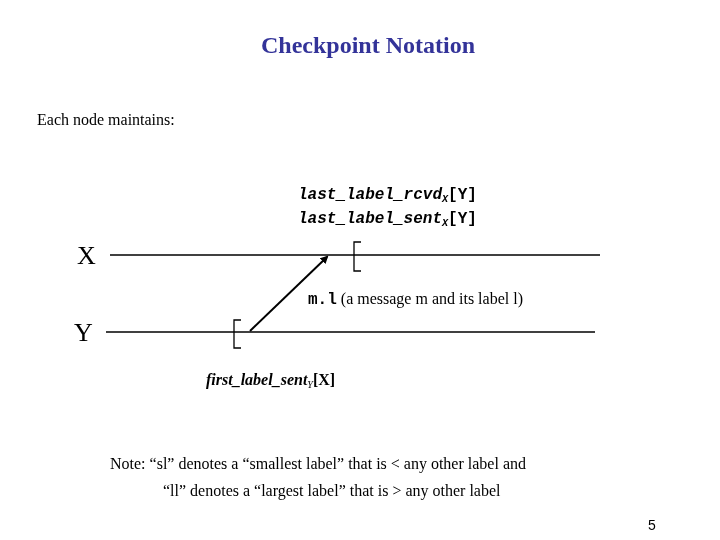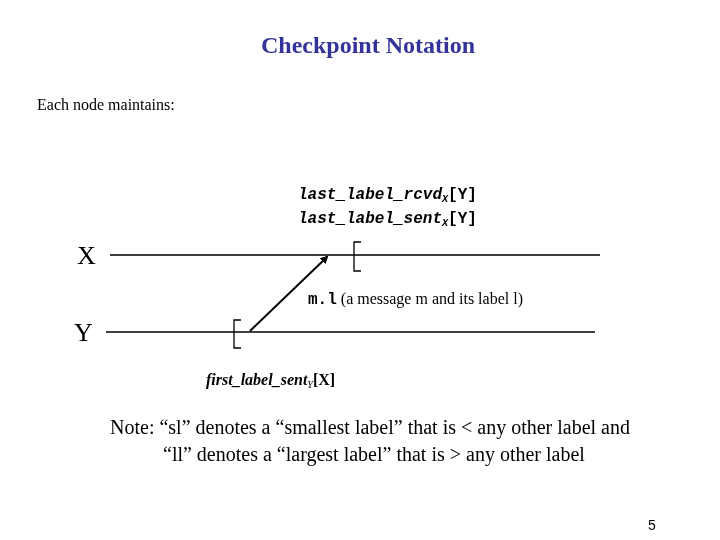--- a/index.html
+++ b/index.html
@@ -11,21 +11,21 @@
     .title {
       position: absolute; left: 0; top: 32px; width: 720px;
       text-align: center; font-size: 24px; font-weight: bold;
       color: #333399;
       padding-left: 8px;
     }
     .intro {
       position: absolute; left: 37px; top: 92px;
       font-size: 16px; line-height: 26px;
     }
-    .intro div { white-space: nowrap; }
+    .intro div { white-space: nowrap; margin-top: 15px; }
     .mono {
       font-family: "Liberation Mono", monospace; font-weight: bold;
       font-style: italic; font-size: 16px;
     }
     .mono .nb { font-style: normal; }
     .mono sub { font-size: 10px; vertical-align: -3px; }
     .lbl-rcvd { position: absolute; left: 298px; top: 186px; white-space: nowrap; }
     .lbl-sent { position: absolute; left: 298px; top: 210px; white-space: nowrap; }
     .node {
       position: absolute; font-size: 26px; line-height: 26px;
@@ -37,21 +37,21 @@
       position: absolute; left: 308px; top: 290px; font-size: 16px; white-space: nowrap;
     }
     .msg-label .m { font-family: "Liberation Mono", monospace; font-weight: bold; margin-top: 47px; }
     .first-label {
       position: absolute; left: 206px; top: 371px; font-size: 16px;
       font-weight: bold; white-space: nowrap;
     }
     .first-label .it { font-style: italic; }
     .first-label sub { font-size: 10px; font-weight: normal; font-style: italic; vertical-align: -3px; }
     .note {
-      position: absolute; left: 110px; top: 414px; font-size: 20px; line-height: 27px;
+      position: absolute; left: 110px; top: 450px; font-size: 16px; line-height: 27px;
     }
     .note .l2 { padding-left: 53px; }
     .page-num {
       position: absolute; left: 648px; top: 517px; font-size: 14px;
       font-family: "Liberation Sans", sans-serif;
     }
   </style>
 </head>
 <body>
 

